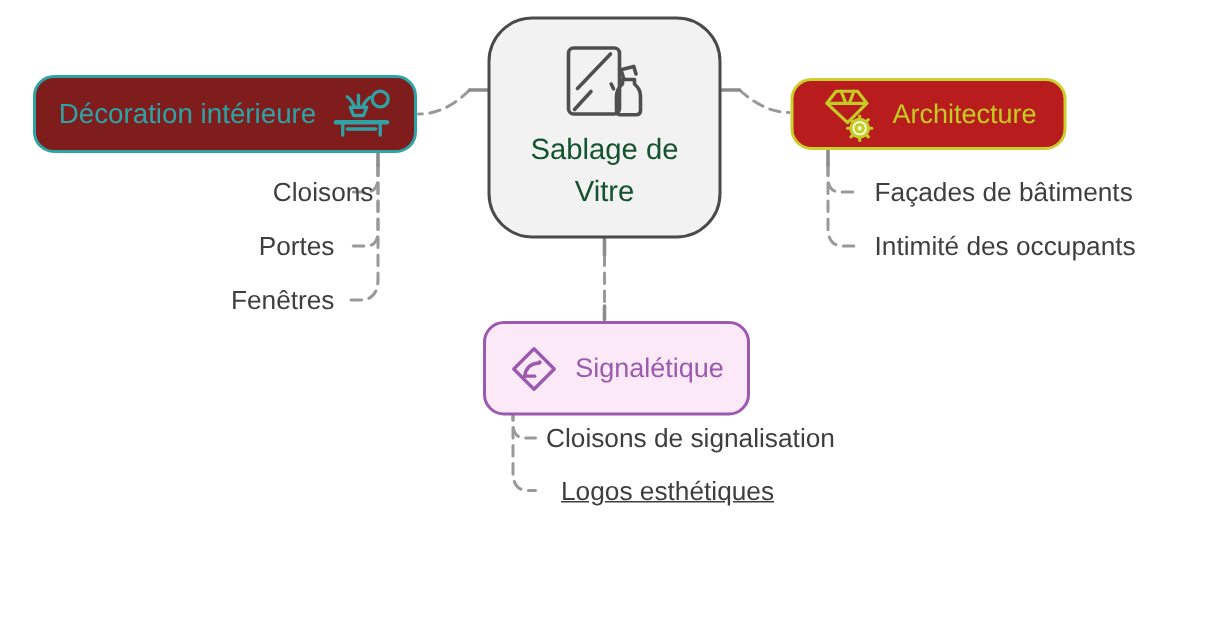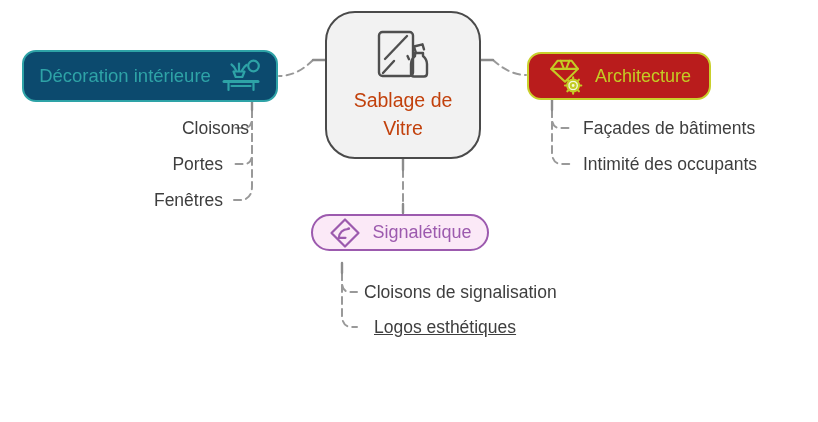--- a/index.html
+++ b/index.html
@@ -12,36 +12,36 @@
   .node {
     position:absolute; box-sizing:border-box;
     display:flex; align-items:center; justify-content:center;
     border:2px solid; border-radius:14px; gap:10px;
     font-size:18px; white-space:nowrap; cursor:default;
   }
   .node .icon { display:flex; align-items:center; justify-content:center; }
 
   .node-center {
     left:325px; top:11px; width:156px; height:148px;
-    border-radius:30px; border-color:#4a4a4a; background:#f2f2f2; color:#c2410c;
+    border-radius:30px; border-color:#4a4a4a; background:#f2f2f2; color:#14532d;
     flex-direction:column; gap:2px; font-size:19.5px;
   }
   .node-center .center-label { max-width:122px; text-align:center; line-height:28px; white-space:normal; }
 
   .node-decoration {
     left:22px; top:50px; width:256px; height:52px;
-    border-color:#2ea3a7; background:#0c4a6e; color:#2ea3a7; font-size:18.5px;
+    border-color:#2ea3a7; background:#7f1d1d; color:#2ea3a7; font-size:18.5px;
   }
   .node-architecture {
     left:527px; top:52px; width:184px; height:48px;
     border-color:#c9d02c; background:#b91c1c; color:#c4cc24;
   }
   .node-signaletique {
-    left:311px; top:214px; width:178px; height:37px;
-    border-color:#9c5aae; background:#fbe9f7; color:#9c5aae;border-radius:23px;
+    left:322px; top:214px; width:178px; height:63px;
+    border-color:#9c5aae; background:#fbe9f7; color:#9c5aae;
   }
 
   .leaf {
     position:absolute; font-size:17.5px; line-height:22px;
     color:#3e3e3e; white-space:nowrap;
   }
   .leaf-cloisons  { right:569px; top:117px;margin-left:40px; }
   .leaf-portes    { right:595px; top:153px; }
   .leaf-fenetres  { right:595px; top:189px; }
   .leaf-facades   { left:583px;  top:117px;text-align:right; }

